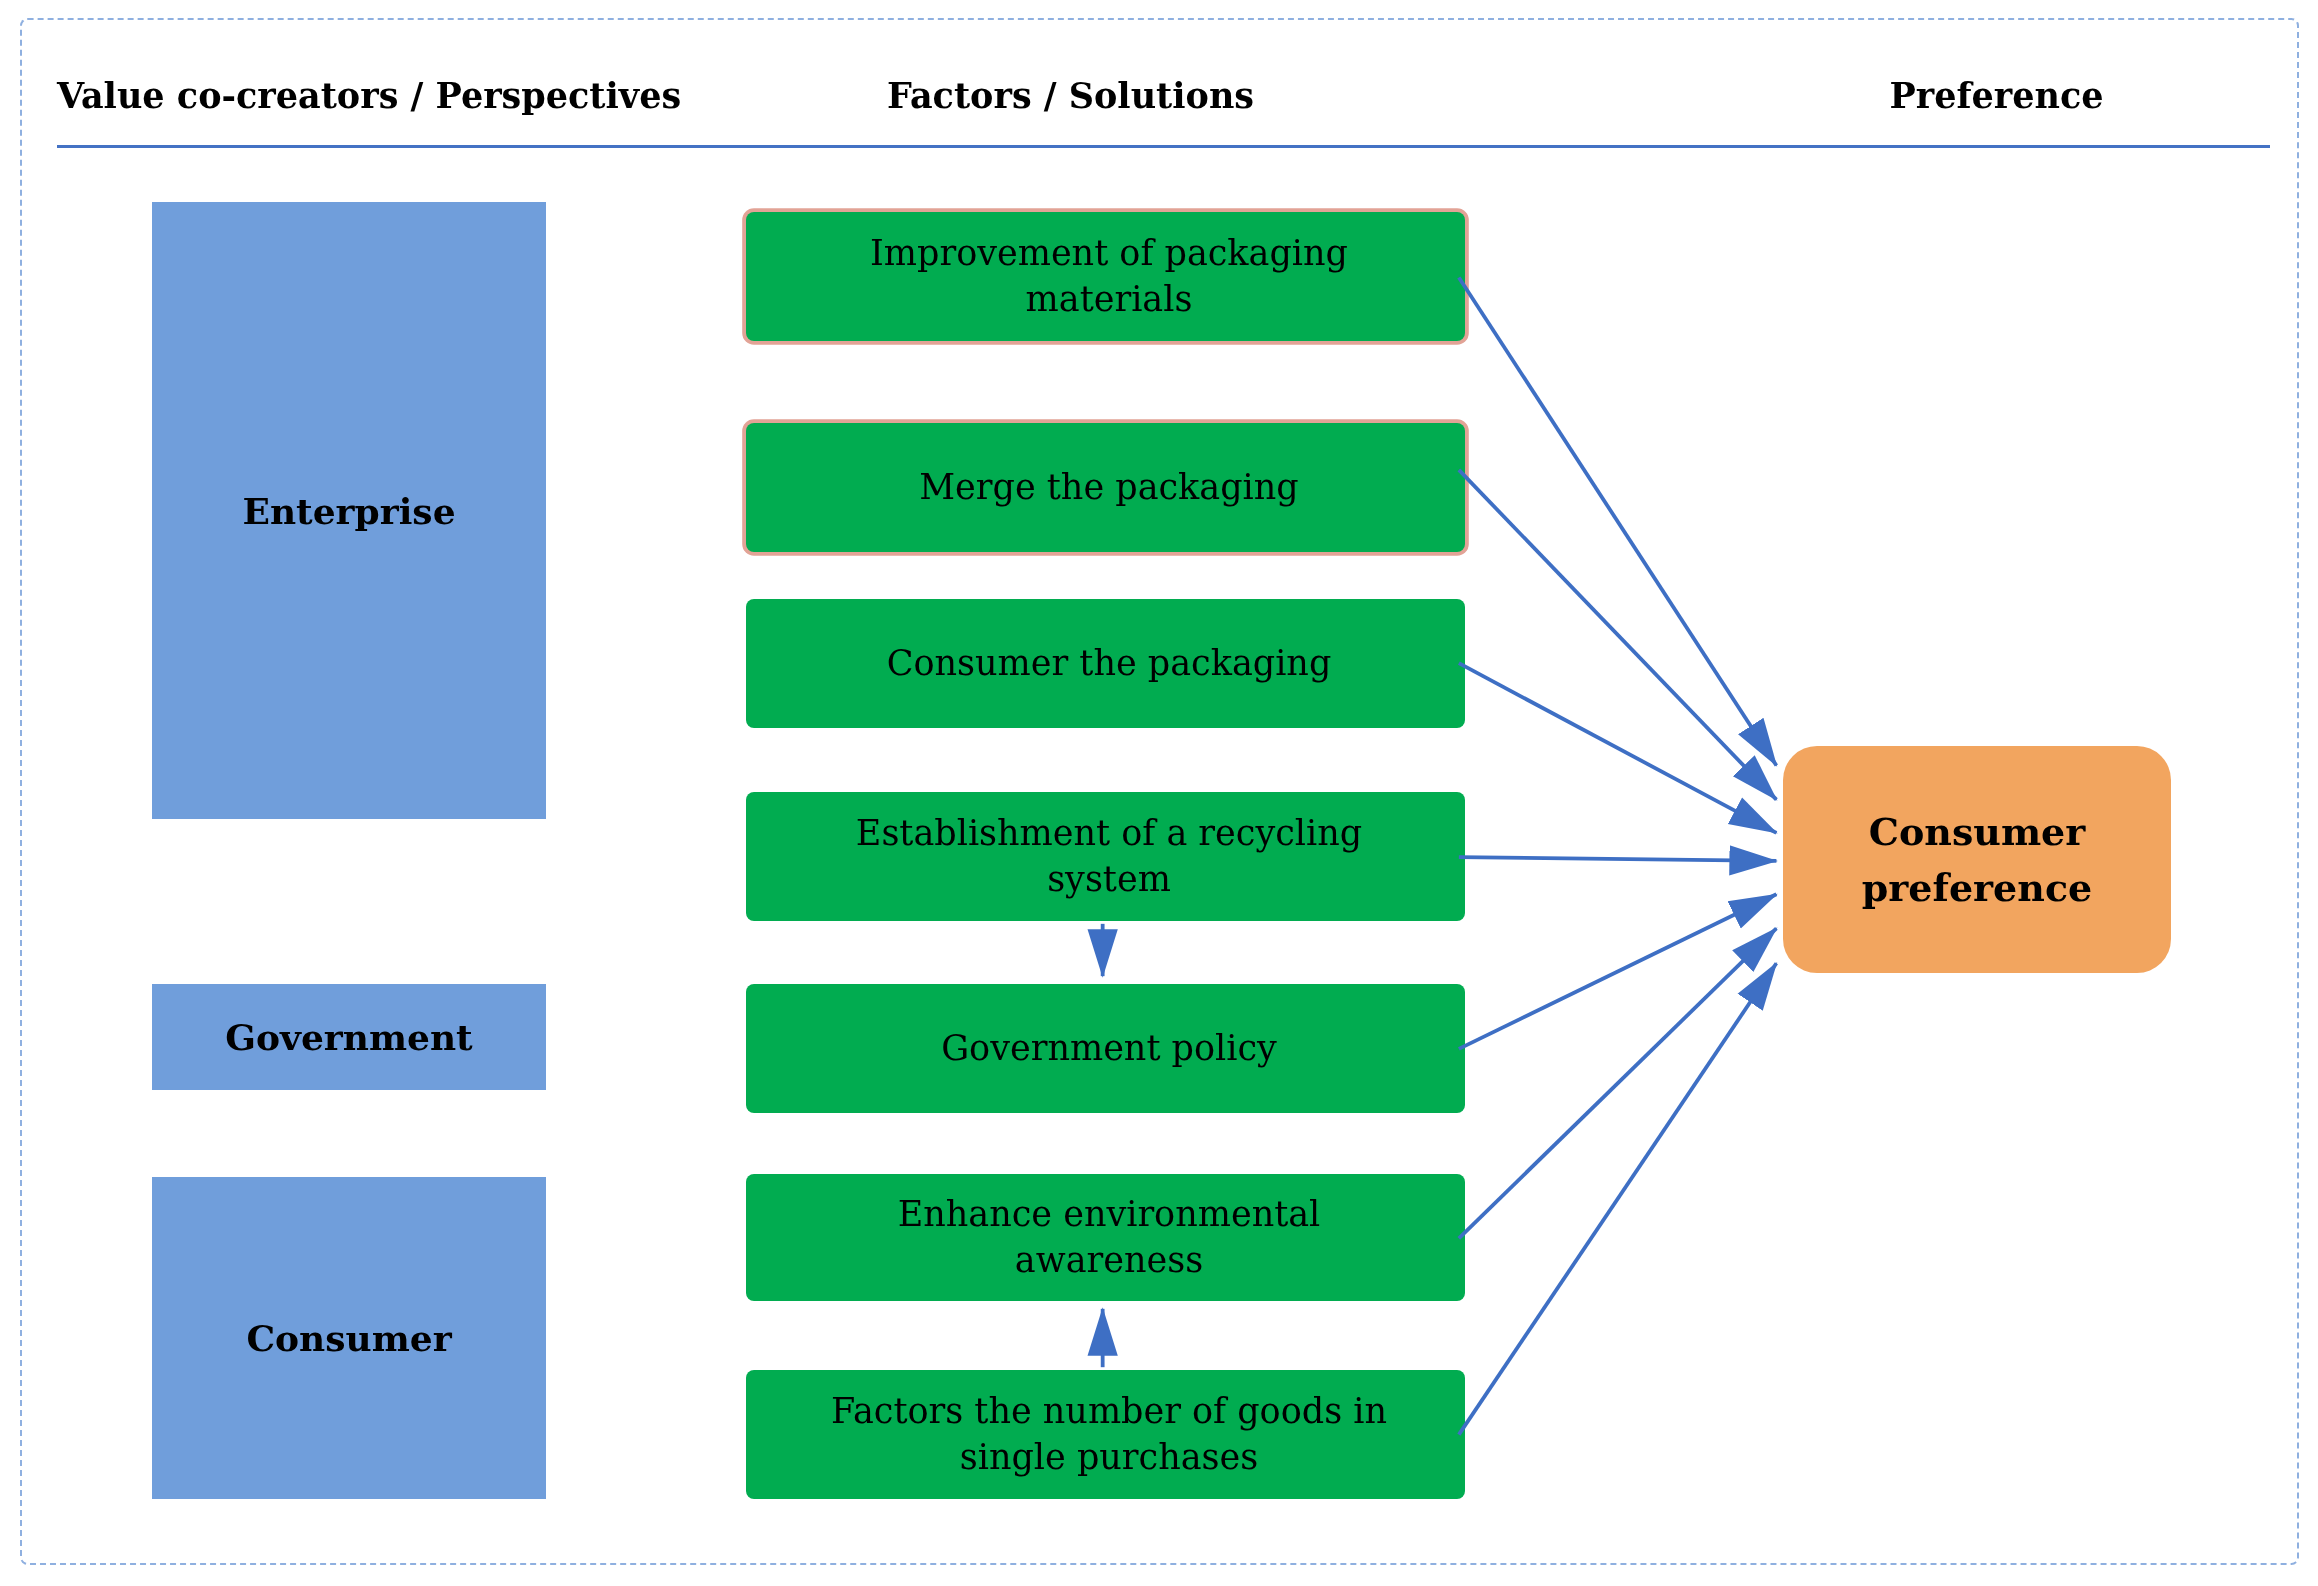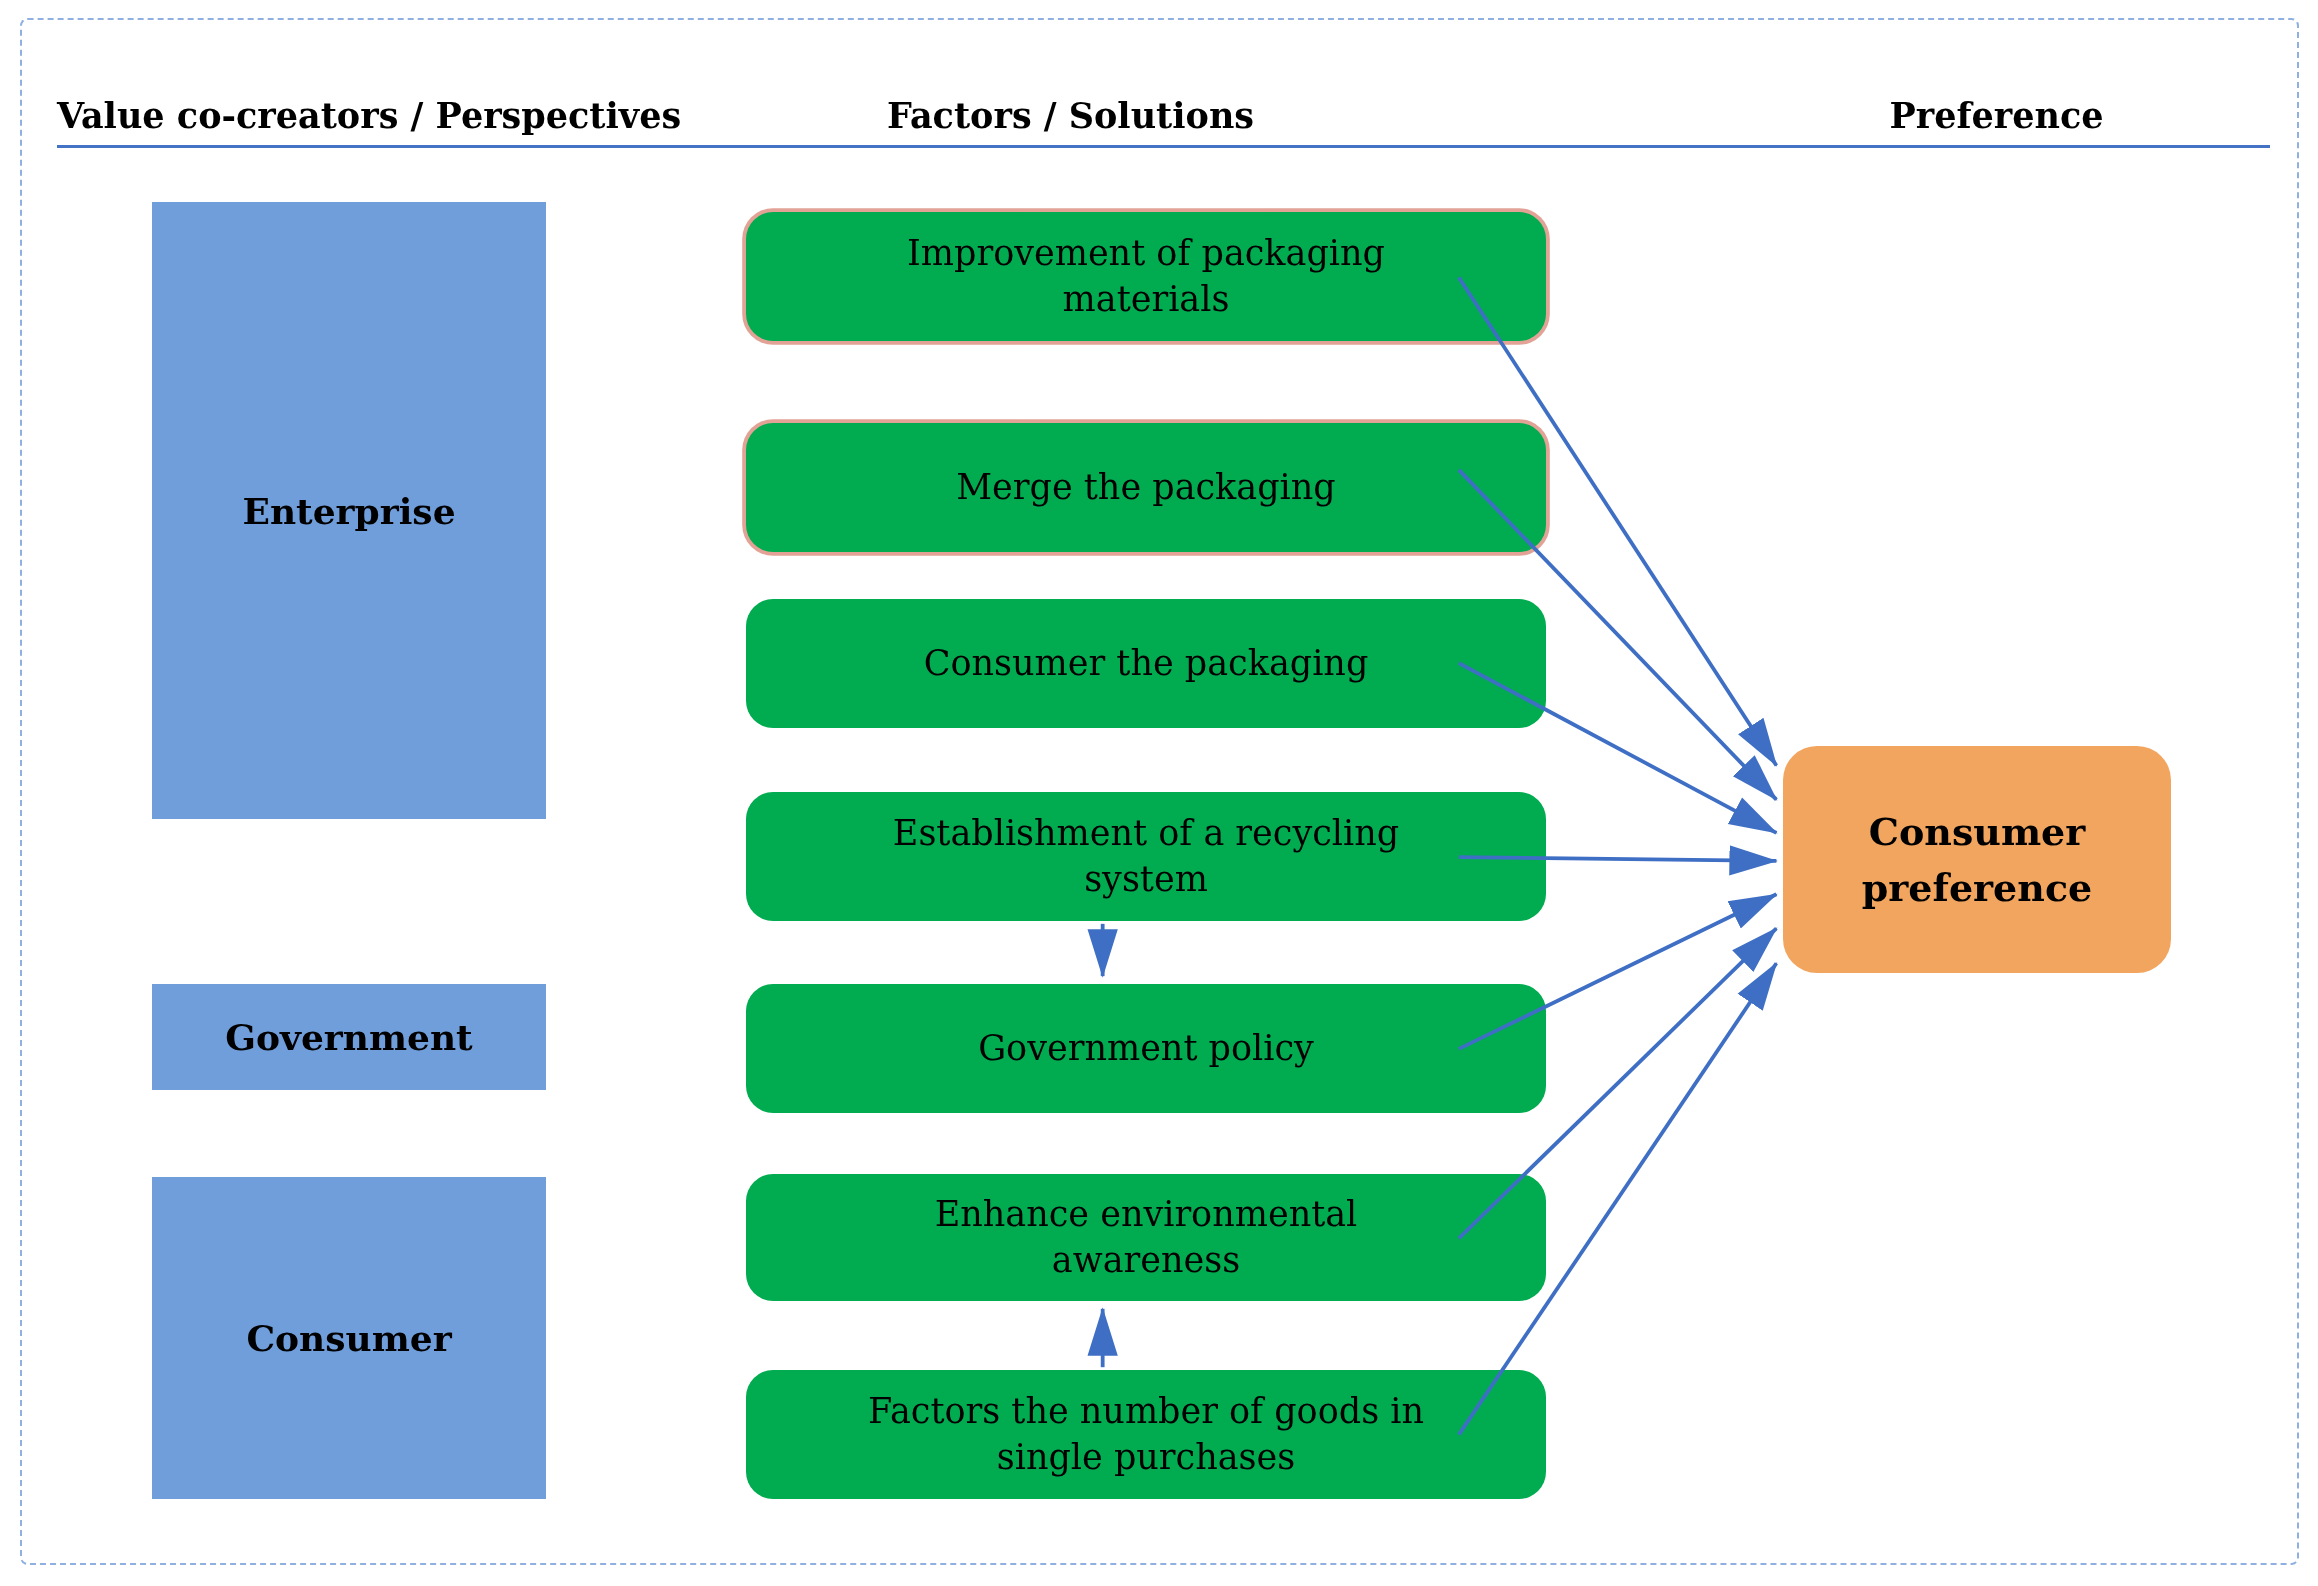--- a/index.html
+++ b/index.html
@@ -15,43 +15,43 @@
   html,body{margin:0;padding:0;background:#ffffff;}
   body{
     width:2319px;height:1587px;position:relative;overflow:hidden;
     font-family:"DejaVu Serif","Liberation Serif",serif;color:var(--text);
   }
   .page-border{
     position:absolute;left:19.7px;top:18px;width:2275px;height:1543px;
     border:2.3px dashed var(--page-border);border-radius:7.6px;
   }
   .col-header{
-    position:absolute;top:92px;height:47px;font-size:35px;font-weight:bold;
+    position:absolute;top:72px;height:47px;font-size:35px;font-weight:bold;
     line-height:47px;white-space:nowrap;
   }
   .hdr-left{left:57px;text-align:left;}
   .hdr-mid{left:887px;width:455px;text-align:left;}
   .hdr-right{left:1769px;width:455px;text-align:center;}
   .header-rule{
     position:absolute;left:57px;top:145px;width:2213px;height:3px;
     background:var(--rule);
   }
   .pbox{
     position:absolute;left:152px;width:394px;background:var(--perspective-fill);
     display:flex;align-items:center;justify-content:center;
     font-size:36px;font-weight:bold;text-align:center;
   }
   .pbox.enterprise{top:202px;height:617px;}
   .pbox.government{top:984px;height:106px;}
   .pbox.consumer{top:1177px;height:322px;}
   .fbox{
-    position:absolute;left:746px;width:800px;height:129px;
-    background:var(--factor-fill);border-radius:27px;
+    position:absolute;left:746px;width:712px;height:129px;
+    background:var(--factor-fill);border-radius:8px;
     display:flex;align-items:center;justify-content:center;
-    font-size:35px;text-align:center;white-space:pre-line;line-height:1.3;
+    font-size:35px;text-align:center;white-space:pre-line;line-height:1.3;padding-left:7px;
   }
   .fbox.outlined{box-shadow:0 0 0 3.8px var(--factor-outline);}
   .fbox.f1{top:212px;}
   .fbox.f2{top:383px;margin-top:40px;}
   .fbox.f3{top:599px;}
   .fbox.f4{top:792px;}
   .fbox.f5{top:984px;}
   .fbox.f6{top:1174px;height:127px;}
   .fbox.f7{top:1370px;}
   .prefbox{

